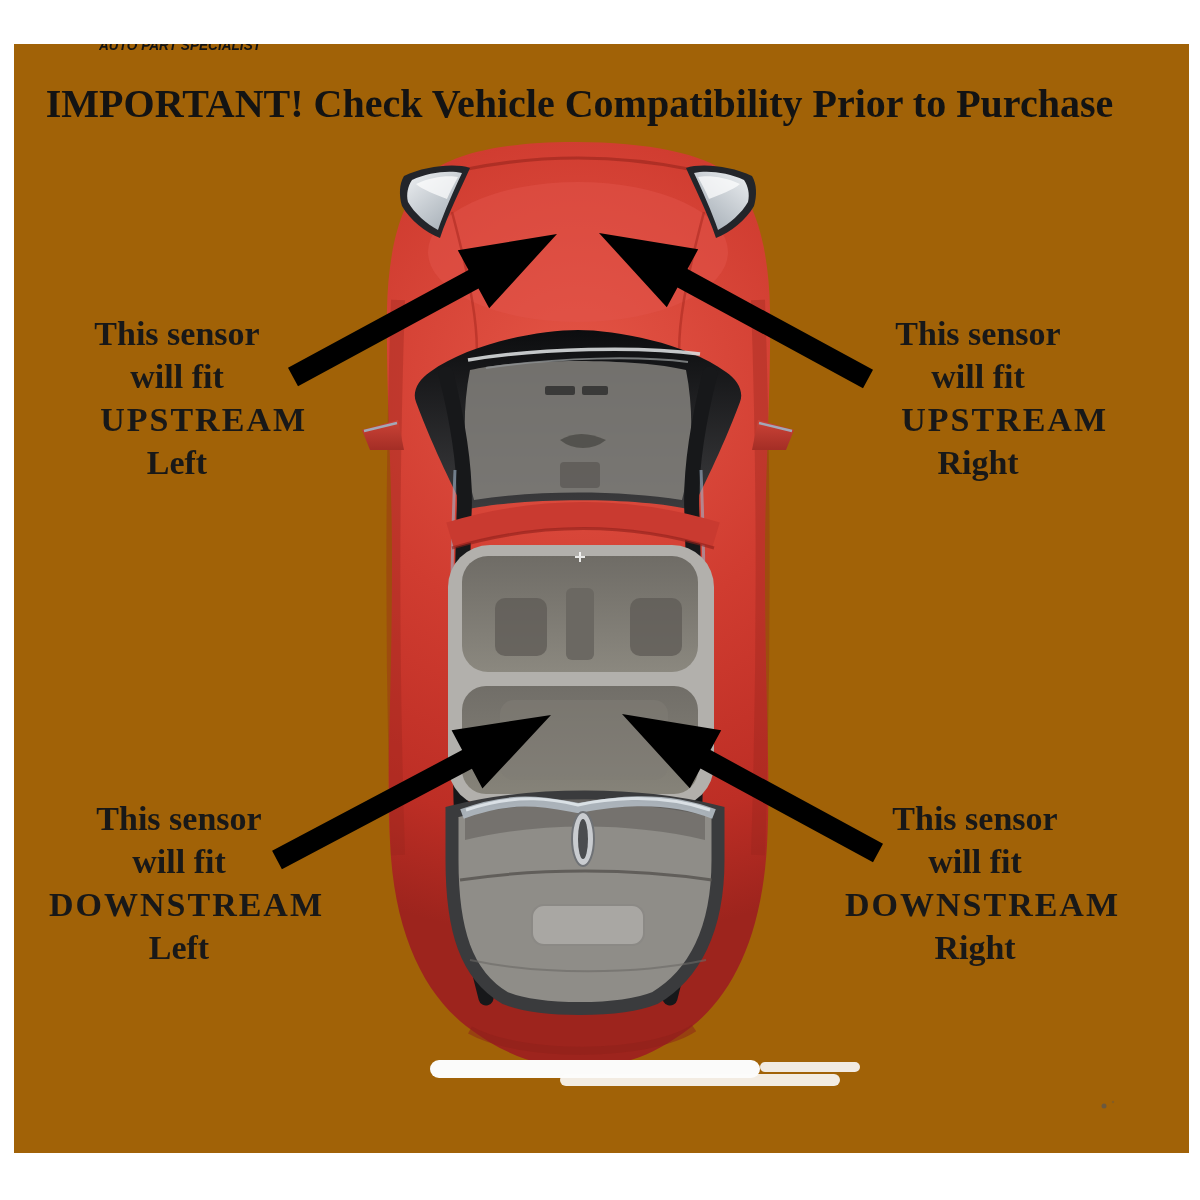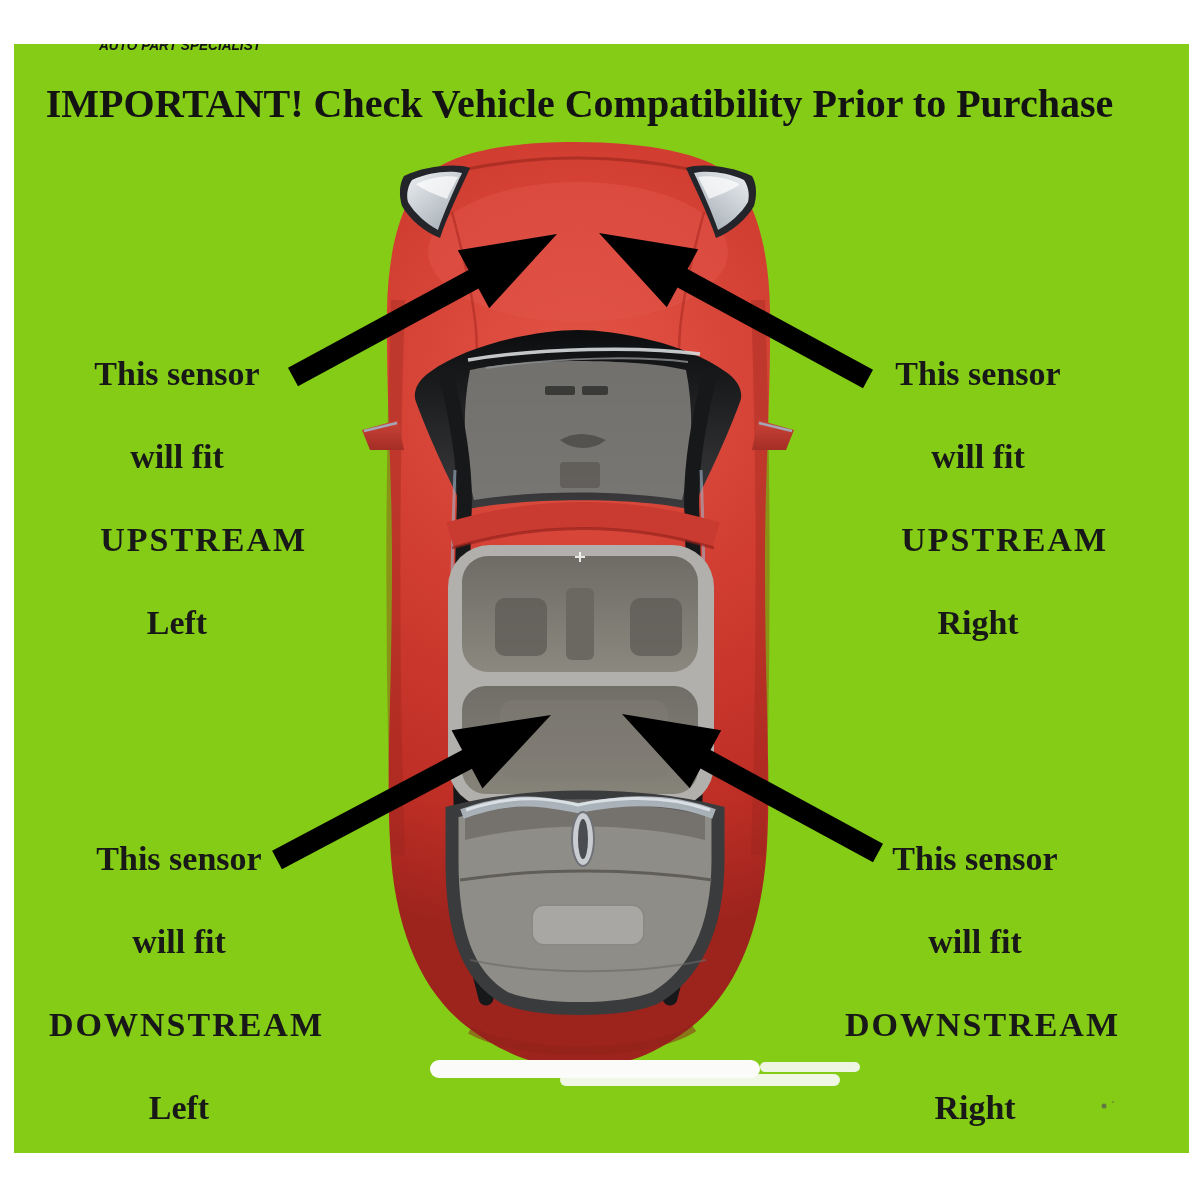--- a/index.html
+++ b/index.html
@@ -1,35 +1,35 @@
 <!DOCTYPE html>
 <html><head>
 <meta charset="utf-8">
 <style>
   html,body{margin:0;padding:0;background:#ffffff;}
   .page{position:relative;width:1200px;height:1200px;background:#ffffff;overflow:hidden;
         font-family:"Liberation Serif",serif;}
-  .panel{position:absolute;left:14px;top:44px;width:1175px;height:1109px;background:#84cc16;}
+  .panel{position:absolute;left:14px;top:44px;width:1175px;height:1109px;background:#a16207;}
   .brand-wrap{position:absolute;left:85px;top:0px;height:11px;width:220px;overflow:hidden;}
   .brand{display:block;margin-top:-8px;font-family:"Liberation Sans",sans-serif;
          font-style:italic;font-weight:700;font-size:14.5px;line-height:19px;color:#131313;
          transform:scaleX(0.94);transform-origin:left top;white-space:nowrap;}
   .title{position:absolute;left:0;top:36px;width:1175px;margin:0;text-align:center;
          transform:translateX(-22px);
          font-family:"Liberation Serif",serif;font-weight:700;font-size:40px;color:#131313;
          letter-spacing:0px;}
   .stage{position:absolute;left:0;top:0;width:1200px;height:1200px;}
   .callout{position:absolute;width:260px;text-align:center;color:#181818;
            font-family:"Liberation Serif",serif;font-weight:700;font-size:34px;line-height:43px;}
   .callout .caps{letter-spacing:2px;text-align:right;}
   #co-ul{left:47px;top:312px;}
   #co-ur{left:848px;top:312px;}
   #co-dl{left:49px;top:797px;}
   #co-dr{left:845px;top:797px;}
-  .line{display:block;margin-top:40px;}
+  .line{display:block;}
 </style>
 </head>
 <body>
 
 <div class="page">
   <div class="panel">
     <div class="brand-wrap">
       <span class="brand">AUTO PART SPECIALIST</span>
     </div>
     <h1 class="title">IMPORTANT! Check Vehicle Compatibility Prior to Purchase</h1>

